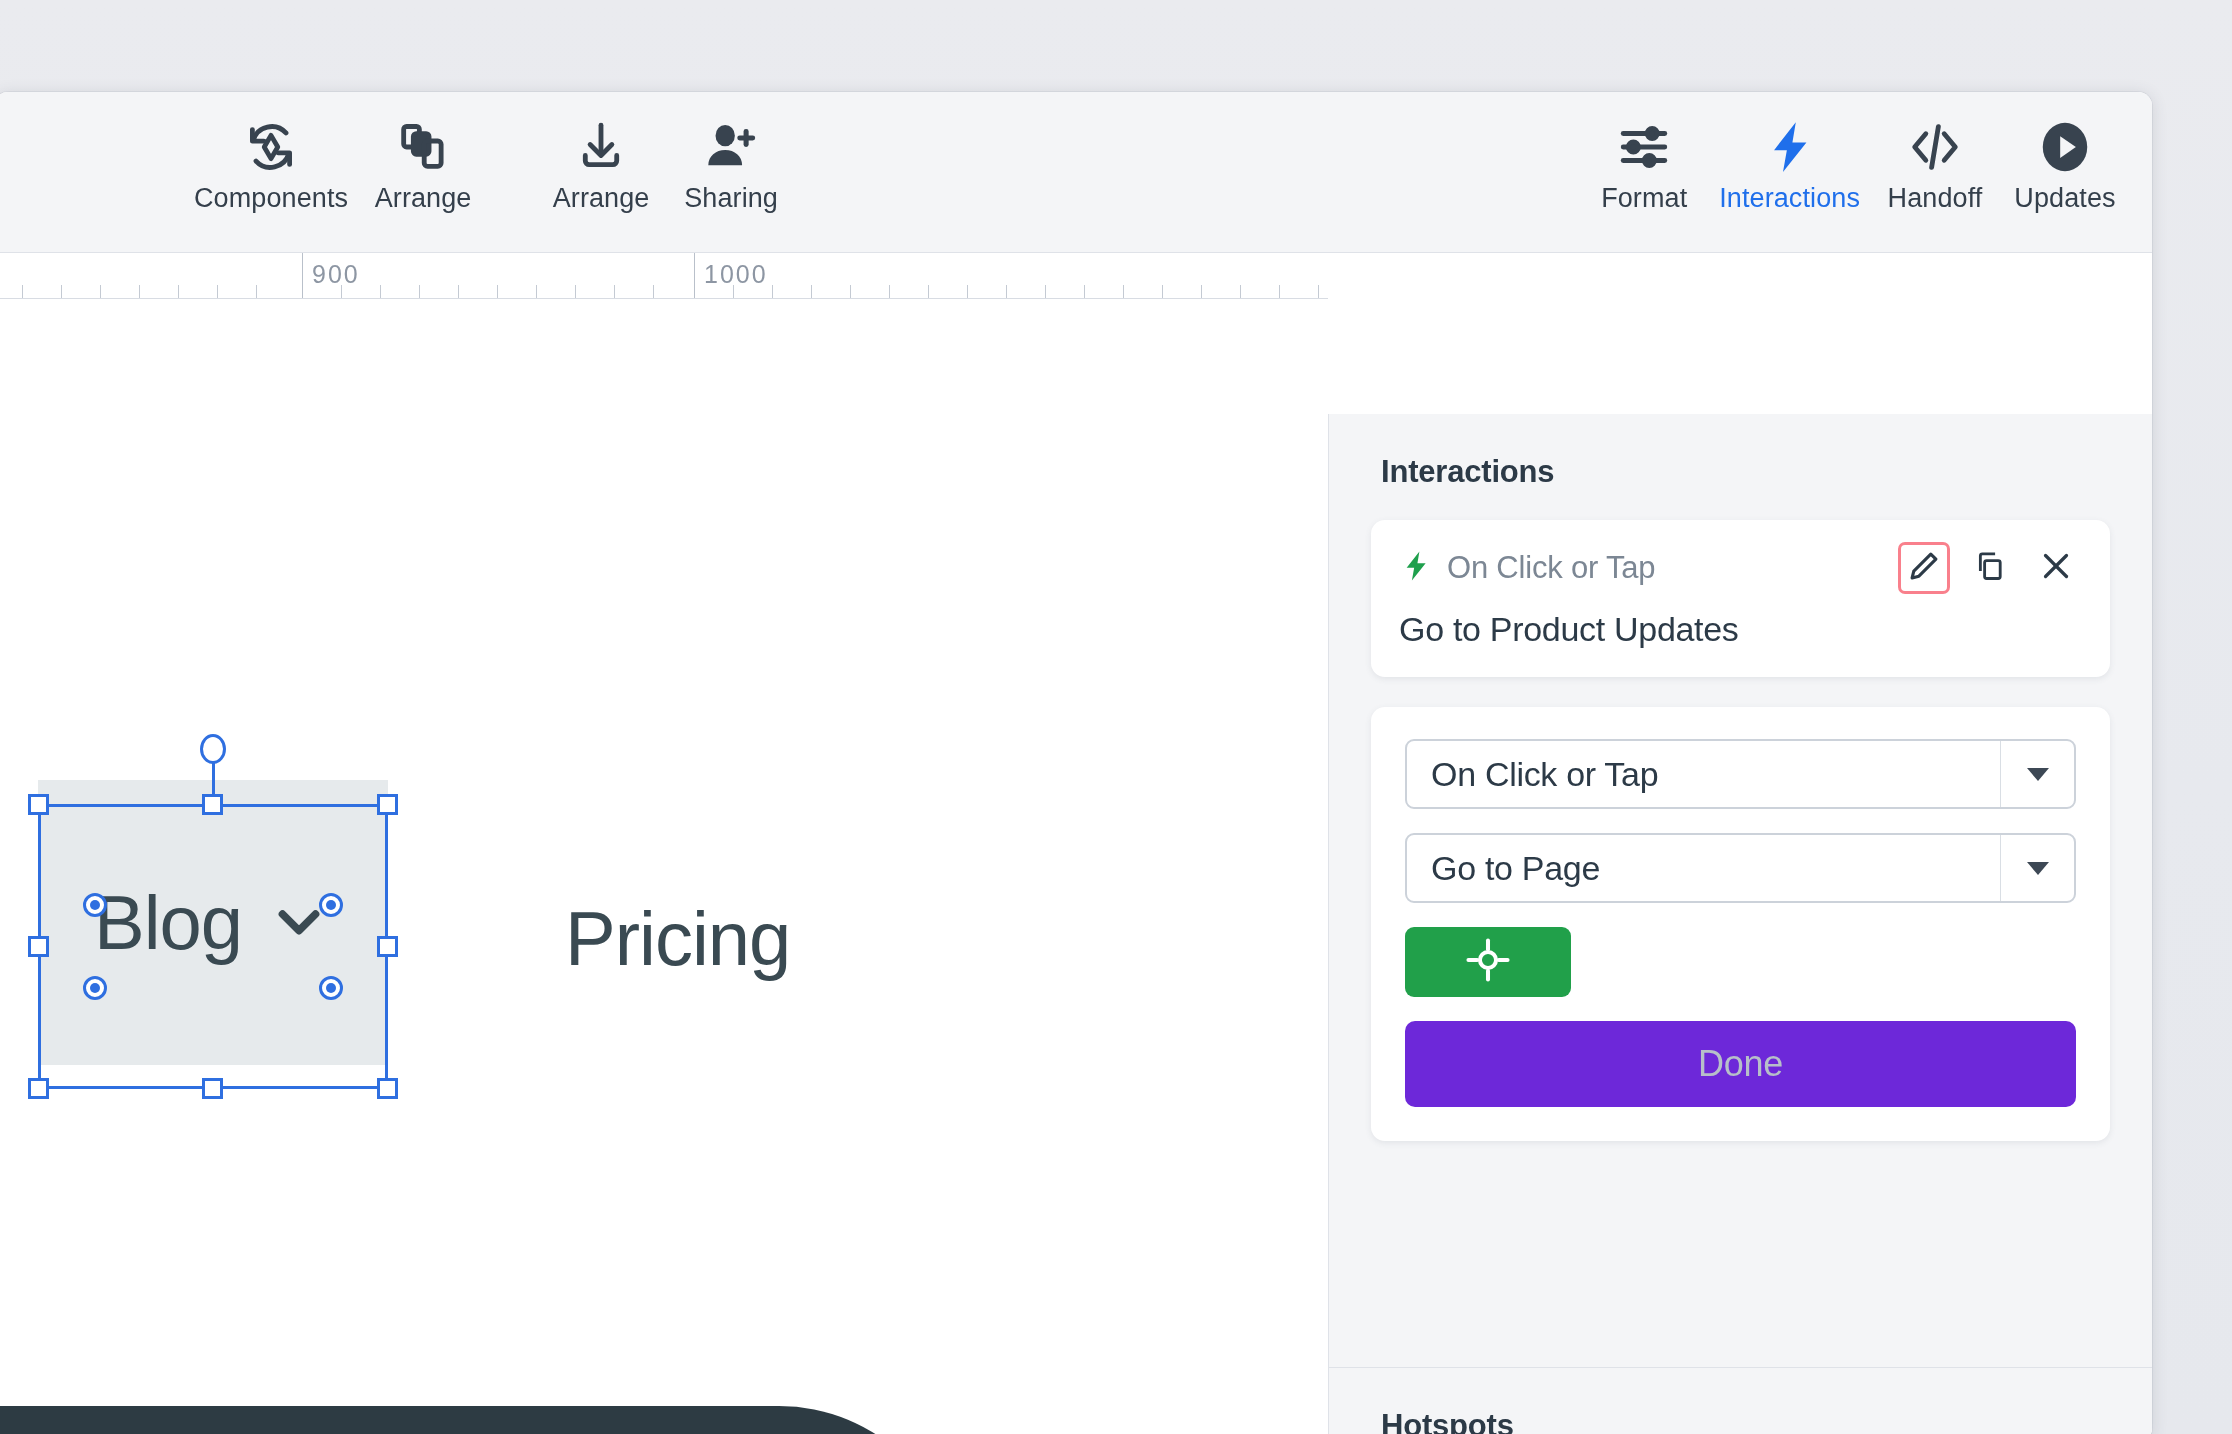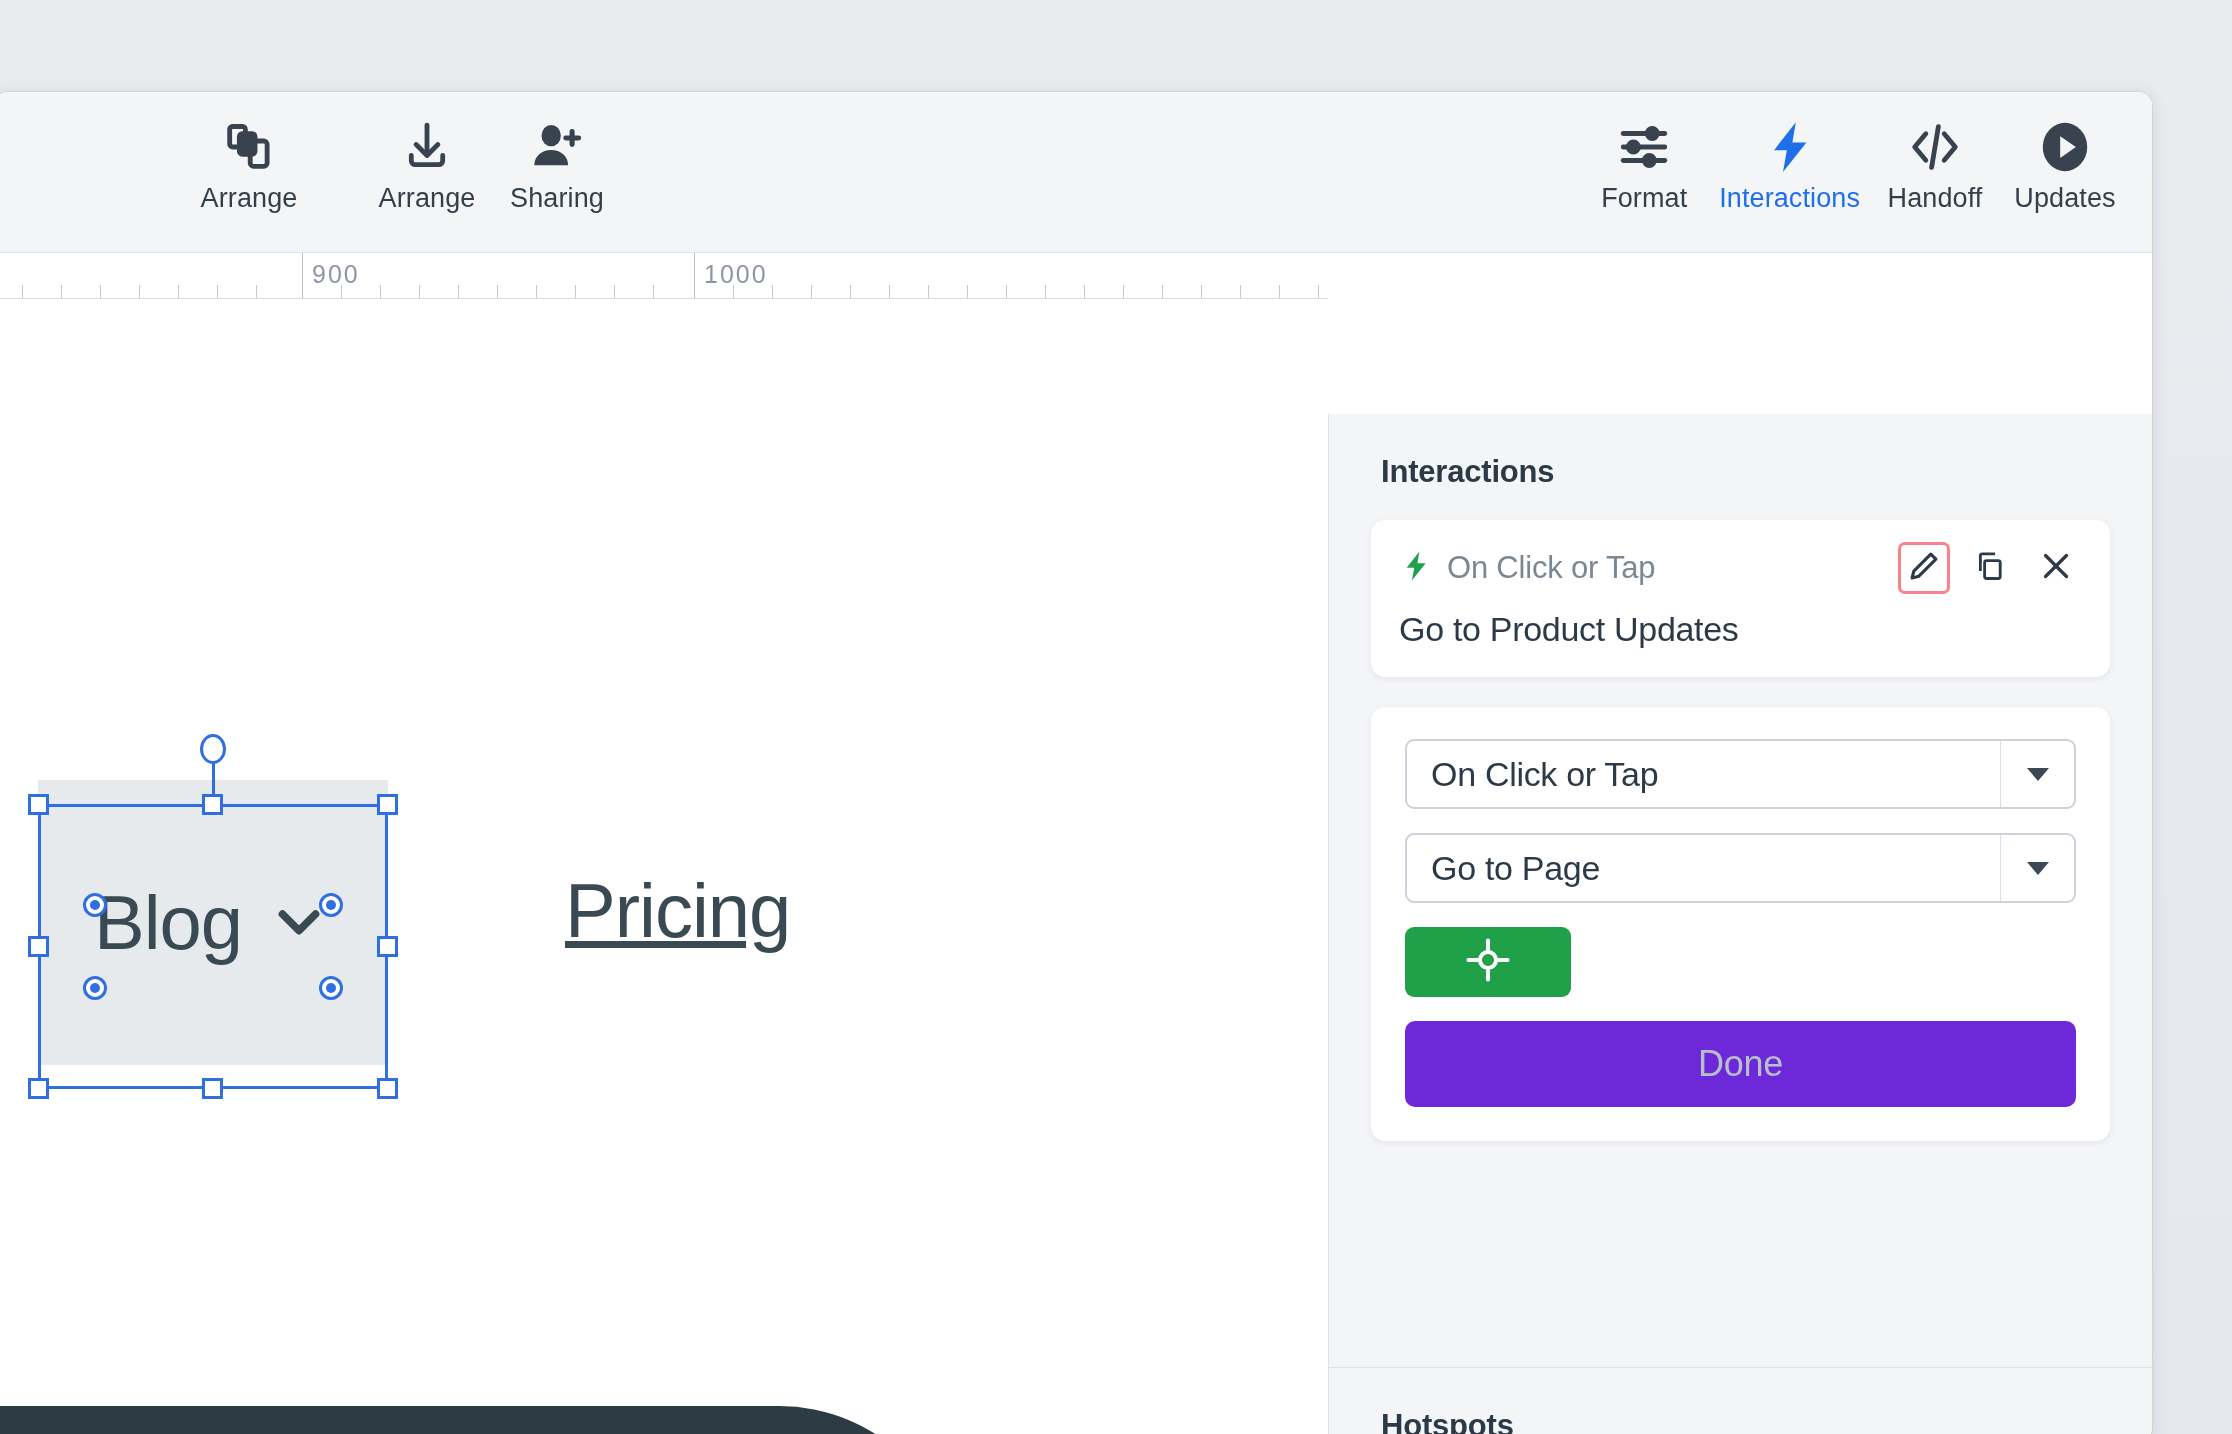--- a/index.html
+++ b/index.html
@@ -89,25 +89,24 @@
   #logo-shape {
     position:absolute;
     left:-240px; top:1107px;
     width:1205px; height:560px;
     background:#2d3b43;
     border-radius:0 180px 0 0;
   }
 
   
   #pricing-label {
-    position:absolute; left:571px; top:568px;
+    position:absolute; left:571px; top:596px;
     font-size:76px; font-weight:400; color:#3a4a52;
     letter-spacing:-1px;
     font-family:"Liberation Sans", sans-serif;
-    text-decoration:underline;
   }
 
   
   #blog-node {
     position:absolute; left:44px; top:481px;
     width:350px; height:285px;
     background:#e6eaec;
     display:flex; align-items:center; justify-content:center; gap:24px;
   }
   #blog-text {
@@ -244,20 +243,32 @@
 <body>
 
 <div id="desktop"></div>
 
 <div id="app-window">
 
   <div id="toolbar">
 
     <div class="tb-left">
 
+      <div class="tb-item wide">
+        <span class="tb-icon">
+          <svg width="58" height="58" viewBox="0 0 24 24" fill="none" stroke="currentColor" stroke-width="2" stroke-linecap="round" stroke-linejoin="round">
+            <path d="M12 7.2 14.8 12 12 16.8 9.2 12Z"></path>
+            <path d="M4.6 9.3A8 8 0 0 1 18.2 6.2"></path>
+            <path d="M19.4 14.7A8 8 0 0 1 5.8 17.8"></path>
+            <polyline points="4.3,4.8 4.3,9.6 9.1,9.6"></polyline>
+            <polyline points="19.7,19.2 19.7,14.4 14.9,14.4"></polyline>
+          </svg>
+        </span>
+        <span class="tb-label">Components</span>
+      </div>
 
       <div class="tb-item">
         <span class="tb-icon">
           <svg width="58" height="58" viewBox="0 0 24 24" fill="none" stroke="currentColor" stroke-width="2" stroke-linejoin="round">
             <rect x="4" y="3.5" width="6.5" height="8.5" rx="1.2"></rect>
             <rect x="8" y="6.5" width="6.5" height="8.5" rx="1.2" fill="currentColor"></rect>
             <rect x="12.5" y="9.5" width="7" height="10.5" rx="1.4"></rect>
           </svg>
         </span>
         <span class="tb-label">Arrange</span>

